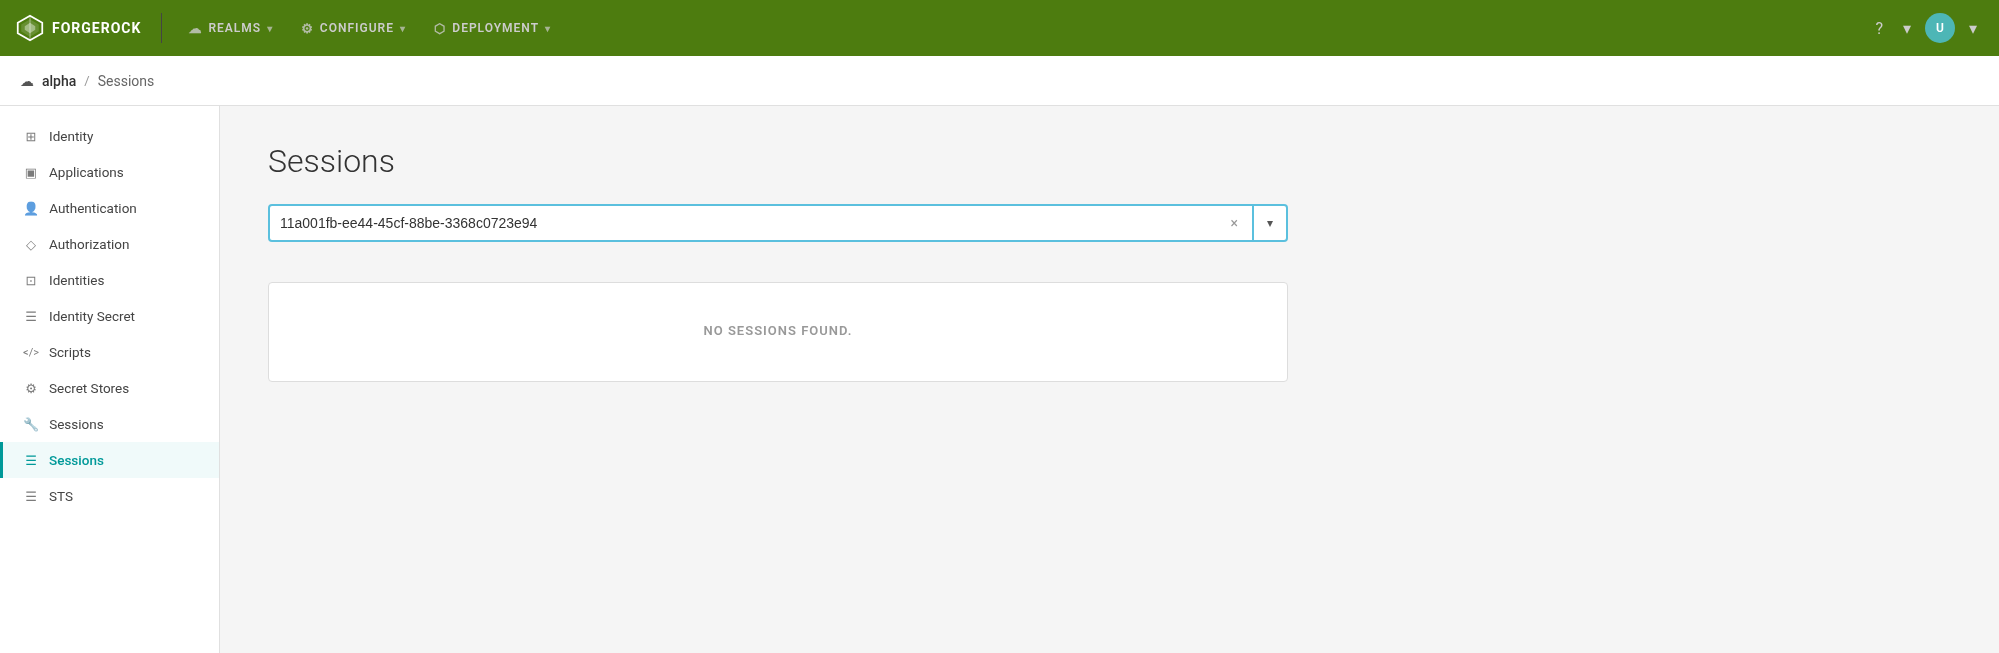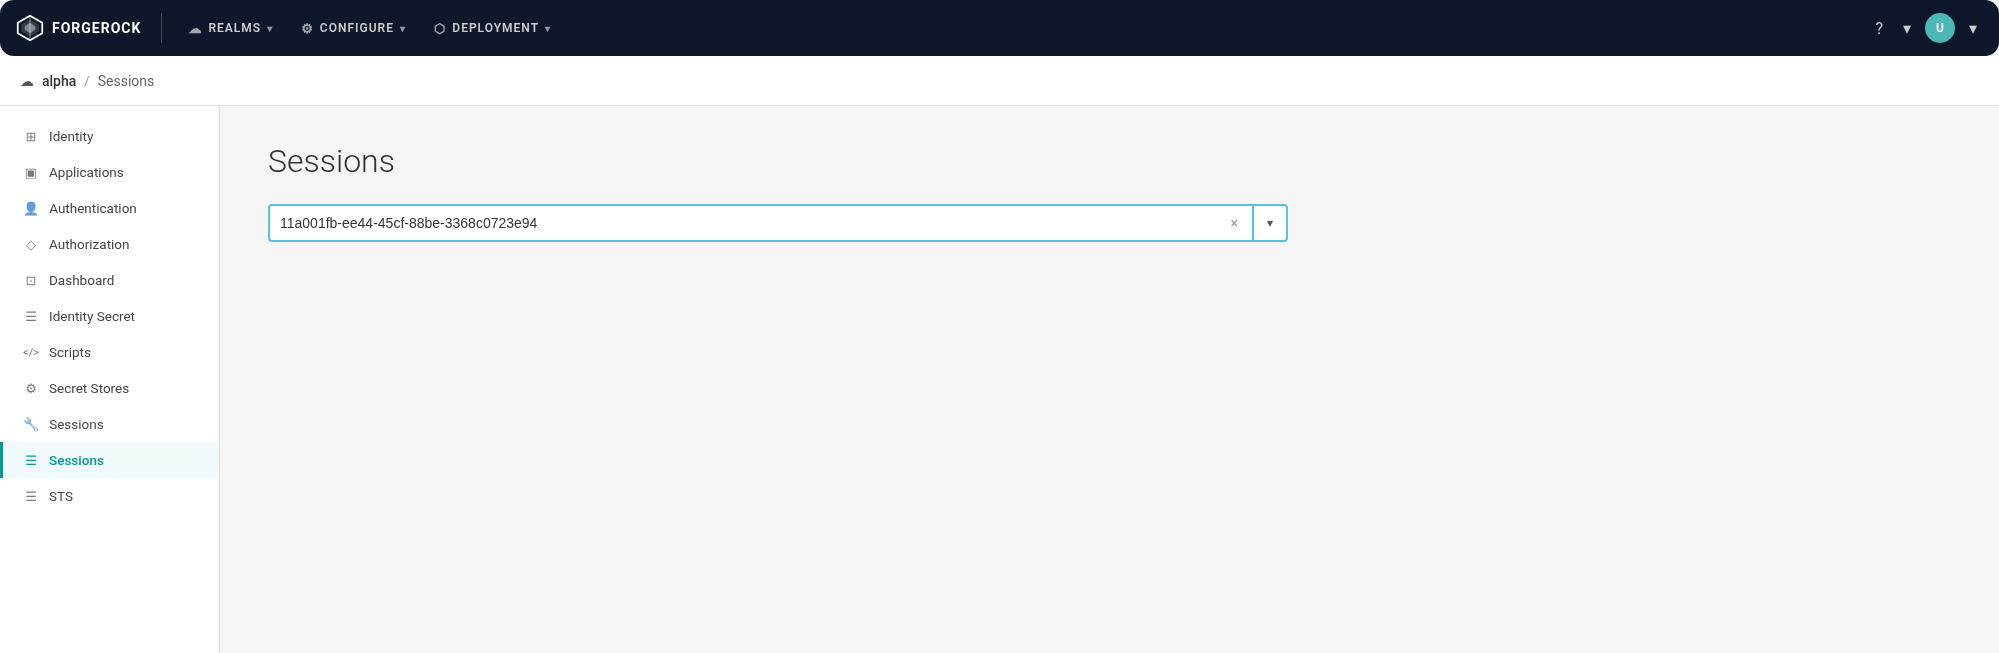--- a/index.html
+++ b/index.html
@@ -1,28 +1,27 @@
 <!DOCTYPE html>
 <html><head>
   <meta charset="utf-8">
   <style>
     * { margin: 0; padding: 0; box-sizing: border-box; }
     body { font-family: -apple-system, BlinkMacSystemFont, 'Segoe UI', Roboto, sans-serif; background: #f5f5f5; min-height: 100vh; }
 
     
     .topnav {
-      background: #0f172a;
+      background: #4d7c0f;
       height: 56px;
       display: flex;
       align-items: center;
       padding: 0 16px;
       position: fixed;
       top: 0; left: 0; right: 0;
       z-index: 100;
-      border-radius: 14px;
     }
     .topnav-logo {
       display: flex;
       align-items: center;
       gap: 8px;
       margin-right: 8px;
     }
     .logo-diamond {
       width: 28px;
       height: 28px;
@@ -298,21 +297,21 @@
     <div class="sidebar-item">
       <span class="sidebar-icon">👤</span>
       <span>Authentication</span>
     </div>
     <div class="sidebar-item">
       <span class="sidebar-icon">◇</span>
       <span>Authorization</span>
     </div>
     <div class="sidebar-item">
       <span class="sidebar-icon">⊡</span>
-      <span>Dashboard</span>
+      <span>Identities</span>
     </div>
     <div class="sidebar-item">
       <span class="sidebar-icon">☰</span>
       <span>Identity Secret</span>
     </div>
     <div class="sidebar-item">
       <span class="sidebar-icon" style="font-size:11px">&lt;/&gt;</span>
       <span>Scripts</span>
     </div>
     <div class="sidebar-item">
@@ -339,14 +338,17 @@
     <div class="search-row">
       <div class="search-input-wrap">
         <input class="search-input" type="text" value="11a001fb-ee44-45cf-88be-3368c0723e94" style="">
         <span class="search-clear">×</span>
       </div>
       <button class="search-dropdown-btn">
         <span>▾</span>
       </button>
     </div>
 
+    <div class="results-area">
+      <div class="no-results">NO SESSIONS FOUND.</div>
+    </div>
   </main>
 </div>
 
 </body></html>

